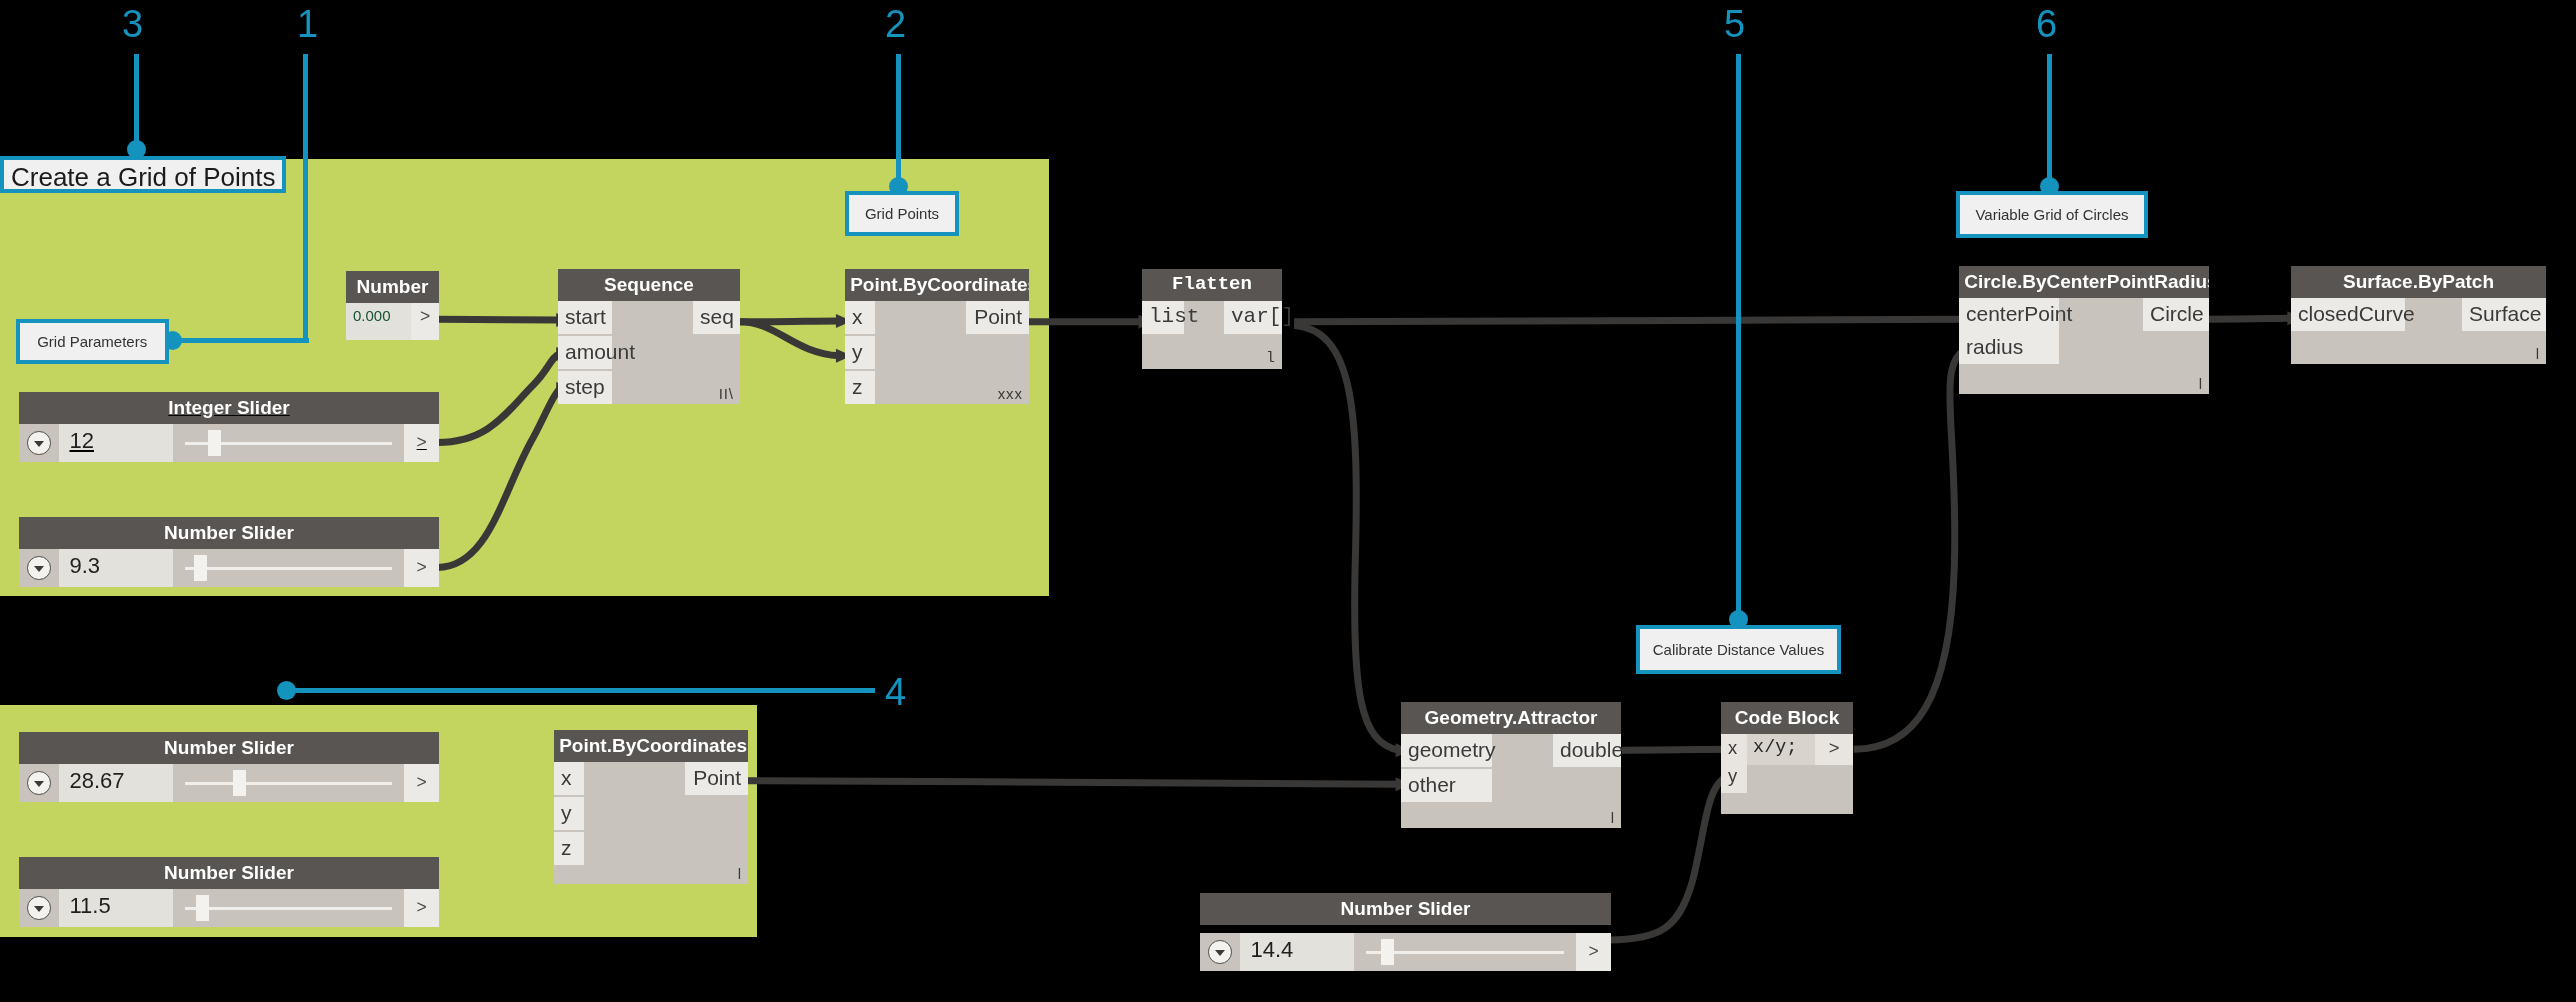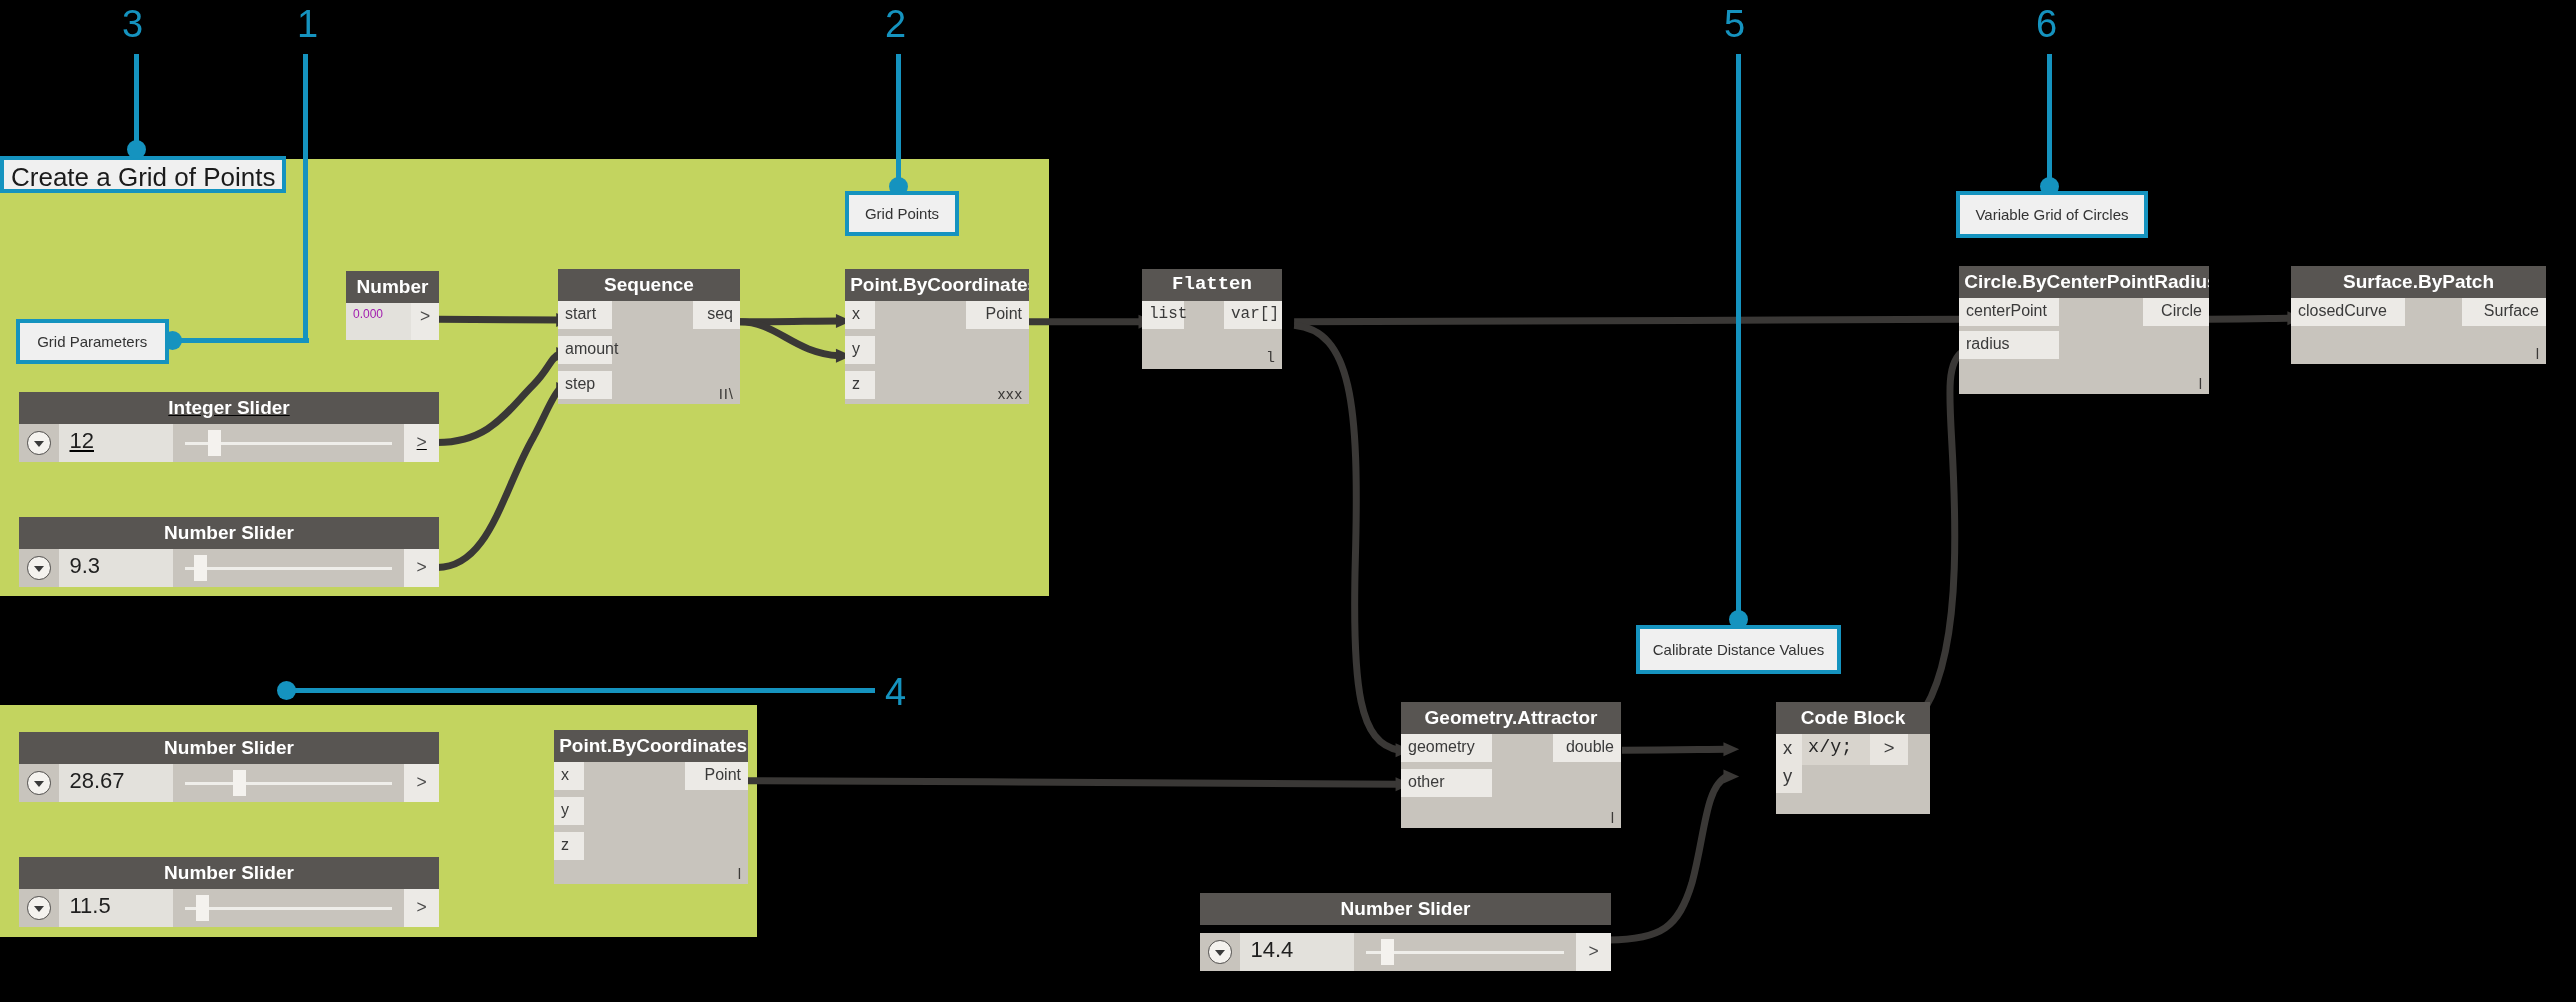--- a/index.html
+++ b/index.html
@@ -9,28 +9,28 @@
   
   .group{position:absolute;background:#c3d45f;}
   .group-title{position:absolute;background:#f0f0f0;border:4.4px solid #1593bf;
     color:#1b1b1b;font-size:26px;line-height:1;padding:3.5px 7px 6.1px 7px;white-space:nowrap;box-sizing:border-box;}
 
   
   .node{position:absolute;box-sizing:border-box;}
   .node-header{background:#585552;color:#ffffff;font-size:19px;font-weight:bold;
     text-align:center;line-height:1;padding:6.1px 5.2px 7px 5.2px;white-space:nowrap;overflow:hidden;}
   .node-body{background:#c8c4bd;position:relative;}
-  .port{position:absolute;background:#eceae6;color:#3a3a3a;font-size:16px;
+  .port{position:absolute;background:#eceae6;color:#3a3a3a;font-size:21px;
     line-height:1;padding:5.2px 7px 7px 7px;box-sizing:border-box;white-space:nowrap;}
   .port.out{text-align:right;}
   .lacing{position:absolute;right:6.1px;bottom:2.6px;color:#3c3a38;font-size:15px;letter-spacing:0.9px;}
 
   
   .num-row{display:flex;height:100%;}
-  .num-val{background:#e3e1dc;color:#a21caf;font-size:12px;line-height:1;
+  .num-val{background:#e3e1dc;color:#14532d;font-size:15px;line-height:1;
     padding:5.2px 7px 7px 7px;box-sizing:border-box;flex:1;}
   .num-caret{background:#eceae6;color:#4a4a4a;font-size:17.5px;line-height:1;
     padding:5.2px 8.7px 7px 8.7px;box-sizing:border-box;}
 
   
   .sl-row{display:flex;align-items:stretch;height:100%;background:#c8c4bd;}
   .sl-exp{width:40px;background:#c8c4bd;display:flex;align-items:center;justify-content:center;}
   .sl-circle{width:23.6px;height:23.6px;border-radius:50%;background:#f4f2ee;border:1.7px solid #4d4b49;
     display:flex;align-items:center;justify-content:center;box-sizing:border-box;}
   .sl-chev{width:0;height:0;border-left:5.2px solid transparent;border-right:5.2px solid transparent;
@@ -244,21 +244,21 @@
   <div class="node" style="left:1401px;top:702px;width:220px;">
     <div class="node-header">Geometry.Attractor</div>
     <div class="node-body" style="height:94px;">
       <div class="port" style="left:0;top:0;width:91px;">geometry</div>
       <div class="port" style="left:0;top:35px;width:91px;">other</div>
       <div class="port out" style="right:0;top:0;width:68px;">double</div>
       <div class="lacing">l</div>
     </div>
   </div>
 
-  <div class="node" style="left:1776px;top:702px;width:154px;">
+  <div class="node" style="left:1721px;top:702px;width:132px;">
     <div class="node-header">Code Block</div>
     <div class="node-body" style="height:80px;">
       <div class="cb-port" style="left:0;top:0;width:26px;">x</div>
       <div class="cb-port" style="left:0;top:28px;width:26px;">y</div>
       <div class="cb-cell" style="left:26px;top:0;width:68px;">x/y;</div>
       <div class="cb-port" style="left:94px;top:0;width:38px;text-align:center;">&gt;</div>
     </div>
   </div>
 
   <div class="node" style="left:1200px;top:893px;width:411px;">

